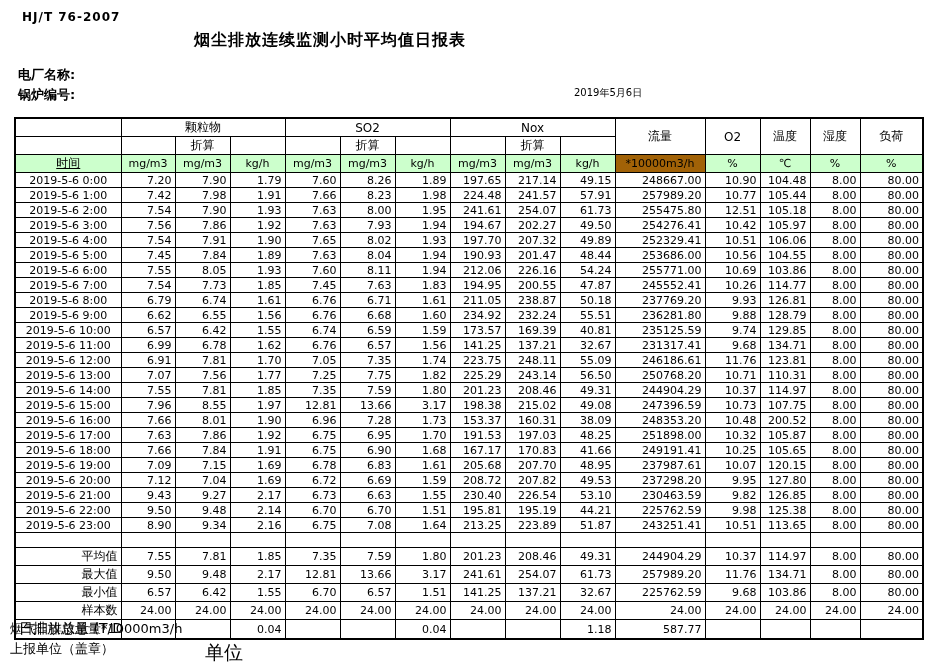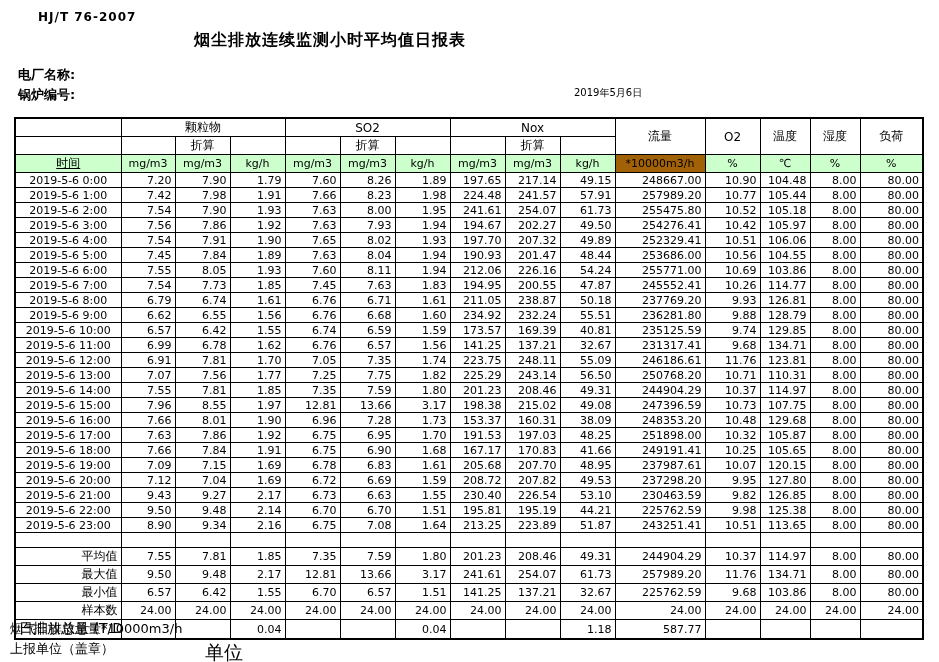--- a/index.html
+++ b/index.html
@@ -1,19 +1,19 @@
 <!DOCTYPE html>
 <html><head>
 <meta charset="utf-8">
 <style>
   html,body{margin:0;padding:0;background:#ffffff;}
   body{width:939px;height:662px;position:relative;overflow:hidden;
        font-family:"DejaVu Sans","Liberation Sans",sans-serif;color:#000;}
   .abs{position:absolute;}
-  .std-code{left:22px;top:10px;font-size:12px;font-weight:bold;letter-spacing:1px;margin-left:16px;}
+  .std-code{left:22px;top:10px;font-size:12px;font-weight:bold;letter-spacing:1px;}
   .title{left:0;top:30px;width:660px;text-align:center;font-size:16px;font-weight:bold;letter-spacing:1px;}
   .plant-label{left:18px;top:66px;font-size:13px;font-weight:bold;}
   .boiler-label{left:18px;top:86px;font-size:13px;font-weight:bold;}
   .report-date{left:568px;top:86px;font-size:10px;margin-left:6px;}
   table.report{left:14px;top:117px;position:absolute;border-collapse:collapse;table-layout:fixed;
        width:909px;font-size:11px;border:2px solid #000;}
   table.report td{border:1px solid #000;height:14px;padding:0 3px;overflow:hidden;white-space:nowrap;}
   td.c{text-align:center;padding:0;}
   td.num{text-align:right;}
   td.flowcol{padding-right:8px;}
@@ -134,21 +134,21 @@
         <td class="num">7.54</td>
         <td class="num">7.90</td>
         <td class="num">1.93</td>
         <td class="num">7.63</td>
         <td class="num">8.00</td>
         <td class="num">1.95</td>
         <td class="num">241.61</td>
         <td class="num">254.07</td>
         <td class="num">61.73</td>
         <td class="num flowcol">255475.80</td>
-        <td class="num">10.52</td>
+        <td class="num">12.51</td>
         <td class="num">105.18</td>
         <td class="num">8.00</td>
         <td class="num">80.00</td>
       </tr>
       <tr>
         <td class="time">2019-5-6  3:00</td>
         <td class="num">7.56</td>
         <td class="num">7.86</td>
         <td class="num">1.92</td>
         <td class="num">7.63</td>
@@ -373,21 +373,21 @@
         <td class="num">8.01</td>
         <td class="num">1.90</td>
         <td class="num">6.96</td>
         <td class="num">7.28</td>
         <td class="num">1.73</td>
         <td class="num">153.37</td>
         <td class="num">160.31</td>
         <td class="num">38.09</td>
         <td class="num flowcol">248353.20</td>
         <td class="num">10.48</td>
-        <td class="num">129.68</td>
+        <td class="num">200.52</td>
         <td class="num">8.00</td>
         <td class="num">80.00</td>
       </tr>
       <tr>
         <td class="time">2019-5-6 17:00</td>
         <td class="num">7.63</td>
         <td class="num">7.86</td>
         <td class="num">1.92</td>
         <td class="num">6.75</td>
         <td class="num">6.95</td>

